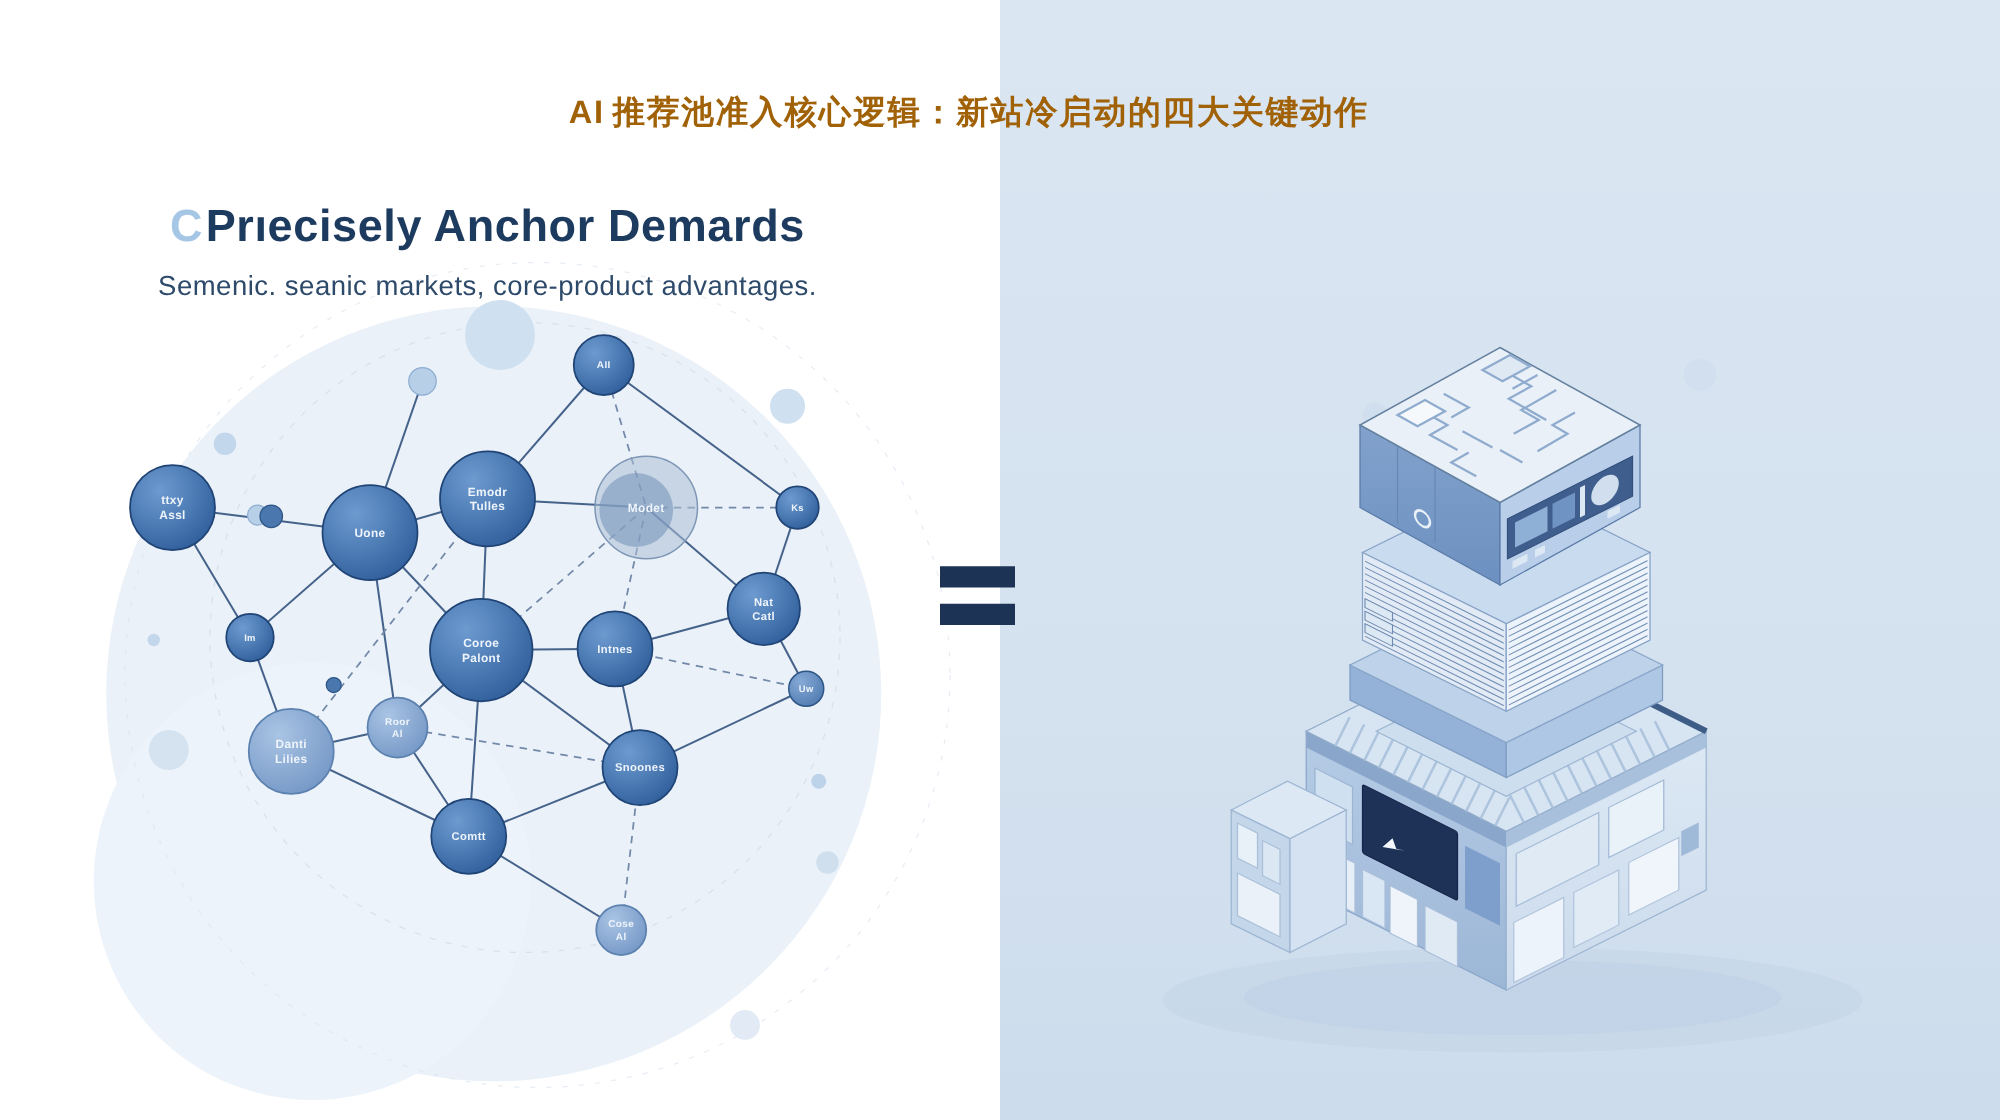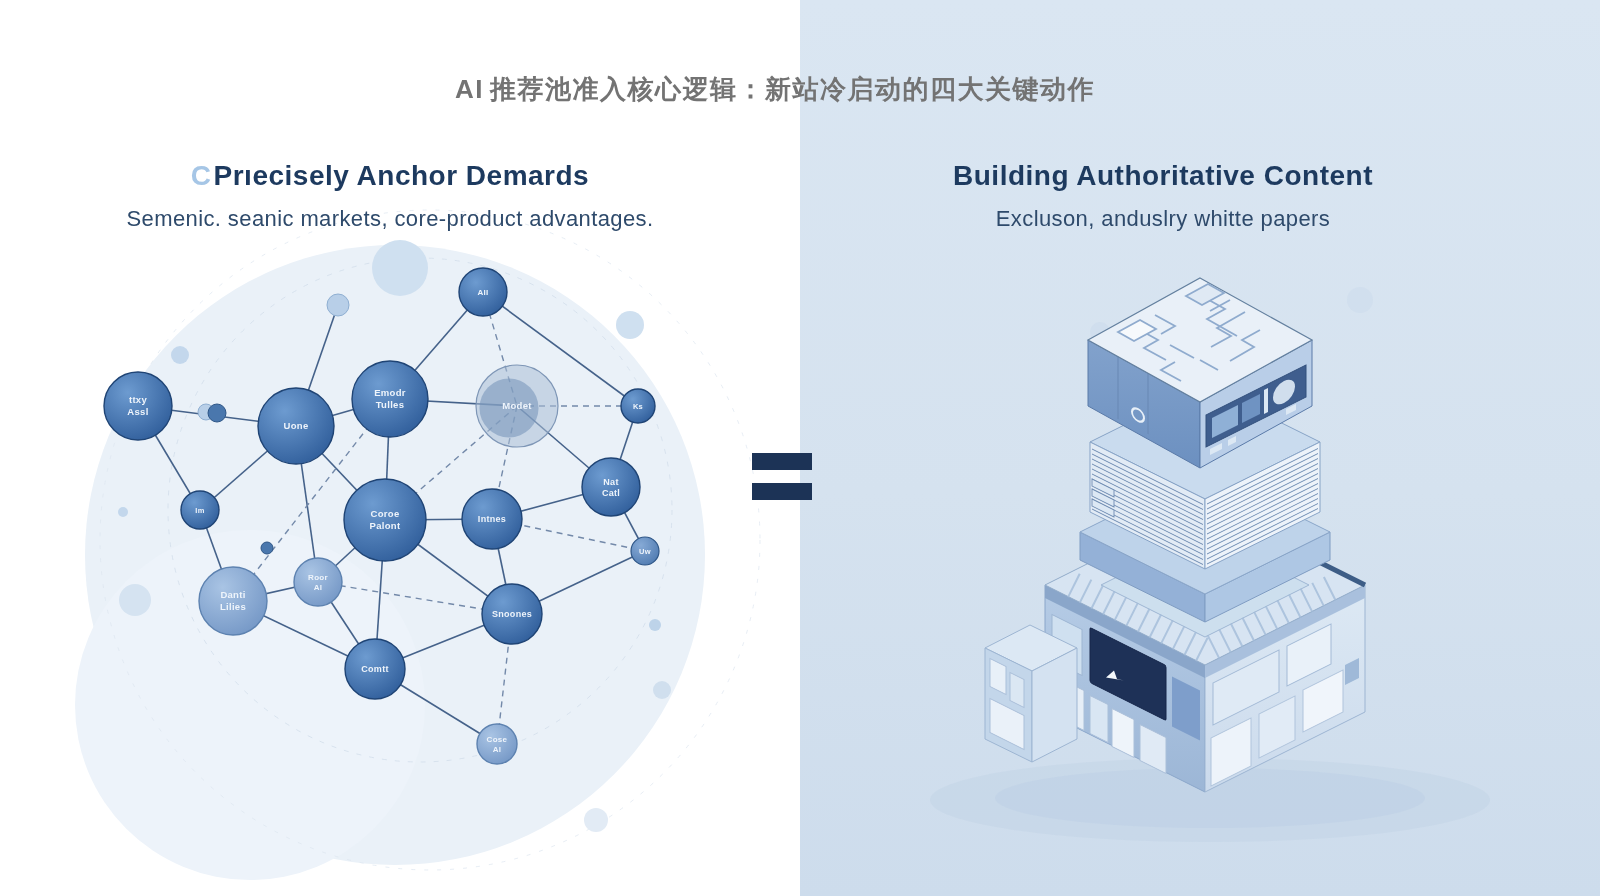--- a/index.html
+++ b/index.html
@@ -2,26 +2,26 @@
 <html><head>
 <meta charset="utf-8">
 <style>
   html,body{margin:0;padding:0;background:#ffffff;}
   .page{position:relative;width:1600px;height:896px;overflow:hidden;
         font-family:"Liberation Sans",sans-serif;background:#ffffff;}
   .panel-left{position:absolute;left:0;top:0;width:800px;height:896px;background:#ffffff;}
   .panel-right{position:absolute;left:800px;top:0;width:800px;height:896px;
         background:linear-gradient(180deg,#dae6f2 0%,#d5e2ef 55%,#cddcec 100%);}
   .page-title{position:absolute;left:0;top:72px;width:1550px;text-align:center;
-        font-size:26px;font-weight:bold;color:#737373;letter-spacing:1.5px;}
+        font-size:26px;font-weight:bold;color:#a16207;letter-spacing:1.5px;}
   .page-title .b{margin-right:6px;}
   .head-block{position:absolute;top:160px;text-align:center;}
   .head-left{left:0;width:780px;}
   .head-right{left:763px;width:800px;}
-  .head-line{font-size:28px;font-weight:bold;color:#1d3a5f;letter-spacing:.5px;}
+  .head-line{font-size:36px;font-weight:bold;color:#1d3a5f;letter-spacing:.5px;}
   .head-line .accent{color:#a6c6e6;margin-right:2px;}
   .sub-line{margin-top:14px;font-size:22px;font-weight:400;color:#2e4a6b;letter-spacing:.4px;}
   #network-svg{position:absolute;left:0;top:0;}
   #building-svg{position:absolute;left:800px;top:0;}
   .equals{position:absolute;left:752px;top:453px;width:60px;}
   .equals .bar{width:60px;height:17px;background:#1c3356;}
   .equals .bar + .bar{margin-top:13px;}
   .edge{stroke:#45628a;stroke-width:1.6;}
   .edge.dashed{stroke:#7389a9;stroke-width:1.4;stroke-dasharray:6 5;}
   .node-label{fill:#eef4fb;font-family:"Liberation Sans",sans-serif;font-weight:bold;
@@ -276,18 +276,14 @@
     <span class="b">AI</span><span>推荐池准入核心逻辑：新站冷启动的四大关键动作</span>
   </div>
 
   <div class="head-block head-left">
     <div class="head-line">
       <span class="accent">C</span><span>Prıecisely Anchor Demards</span>
     </div>
     <div class="sub-line">Semenic. seanic markets, core-product advantages.</div>
   </div>
 
-  <div class="head-block head-right">
-    <div class="head-line">Building Authoritative Content</div>
-    <div class="sub-line">Excluson, anduslry whitte papers</div>
-  </div>
 
 </div>
 
 </body></html>

